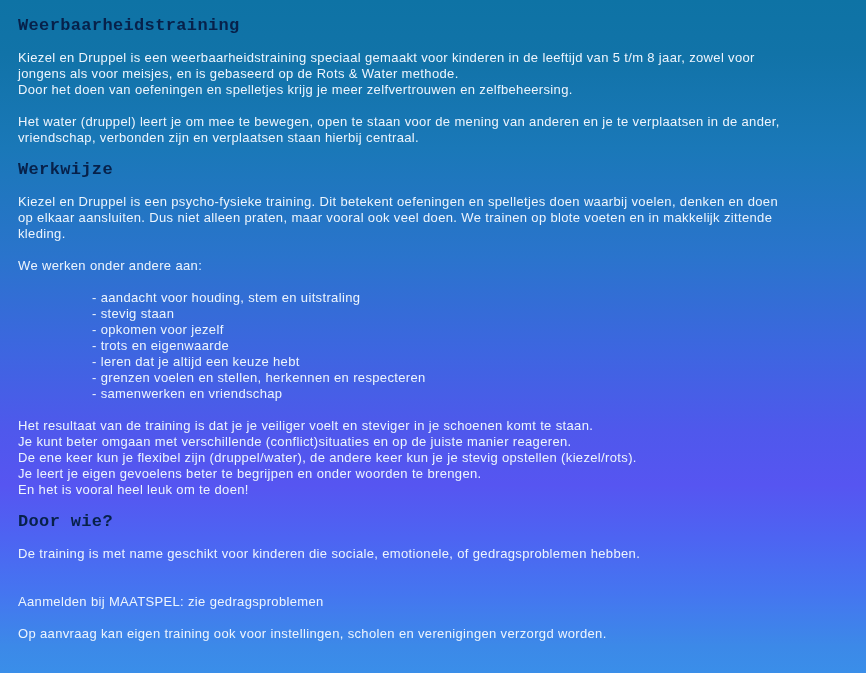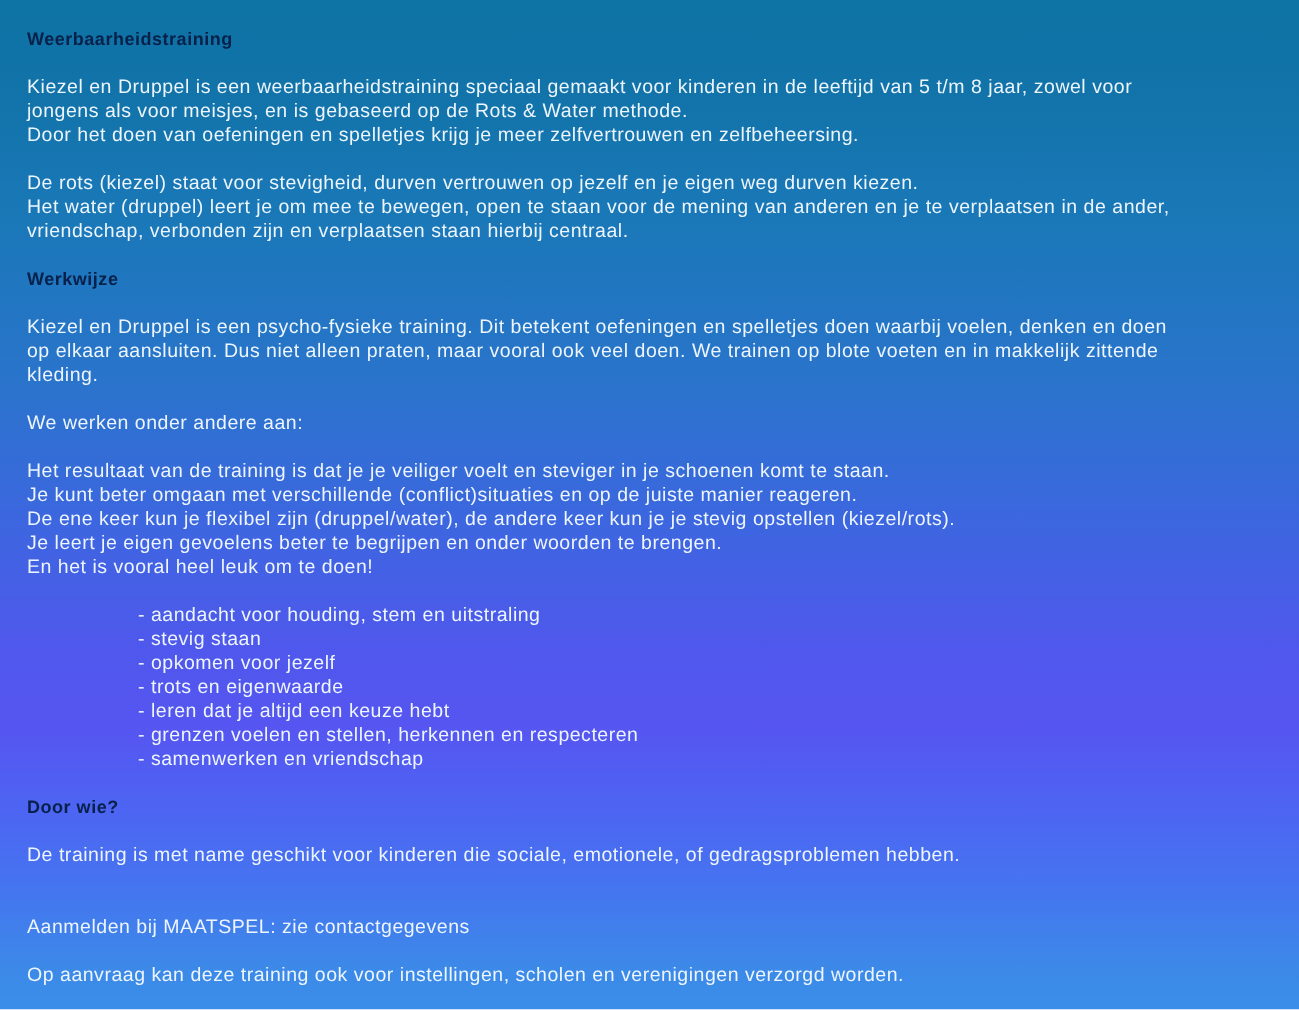--- a/index.html
+++ b/index.html
@@ -28,25 +28,26 @@
       #4575f0 88%,
       #3c89e8 96%,
       #3a8ee9 100%);
     box-sizing: border-box;
     padding: 18px 0 0 18px;
   }
   .section {
     margin: 0 0 16px 0;
   }
   .heading {
-    font-size: 12px;
+    font-size: 17px;
     line-height: 16px;
     font-weight: bold;
     letter-spacing: 0.35px;
     color: #07214a;
+    font-family: Liberation Mono, monospace;
   }
   .text-line {
     font-size: 13px;
     line-height: 16px;
     letter-spacing: 0.35px;
     color: #edf5fd;
     white-space: pre;
   }
   .list-block .text-line {
     padding-left: 74px;
@@ -62,58 +63,57 @@
   <div id="content-root">
       <div class="section">
         <div class="heading">Weerbaarheidstraining</div>
       </div>
       <div class="section">
         <div class="text-line">Kiezel en Druppel is een weerbaarheidstraining speciaal gemaakt voor kinderen in de leeftijd van 5 t/m 8 jaar, zowel voor</div>
         <div class="text-line">jongens als voor meisjes, en is gebaseerd op de Rots &amp; Water methode.</div>
         <div class="text-line">Door het doen van oefeningen en spelletjes krijg je meer zelfvertrouwen en zelfbeheersing.</div>
       </div>
       <div class="section">
-        <div class="text-line">De rots (kiezel) staat voor stevigheid, durven vertrouwen op jezelf en je eigen weg durven kiezen.</div>
         <div class="text-line">Het water (druppel) leert je om mee te bewegen, open te staan voor de mening van anderen en je te verplaatsen in de ander,</div>
         <div class="text-line">vriendschap, verbonden zijn en verplaatsen staan hierbij centraal.</div>
       </div>
       <div class="section">
         <div class="heading">Werkwijze</div>
       </div>
       <div class="section">
         <div class="text-line">Kiezel en Druppel is een psycho-fysieke training. Dit betekent oefeningen en spelletjes doen waarbij voelen, denken en doen</div>
         <div class="text-line">op elkaar aansluiten. Dus niet alleen praten, maar vooral ook veel doen. We trainen op blote voeten en in makkelijk zittende</div>
         <div class="text-line">kleding.</div>
       </div>
       <div class="section">
         <div class="text-line">We werken onder andere aan:</div>
       </div>
-      <div class="section">
-        <div class="text-line">Het resultaat van de training is dat je je veiliger voelt en steviger in je schoenen komt te staan.</div>
-        <div class="text-line">Je kunt beter omgaan met verschillende (conflict)situaties en op de juiste manier reageren.</div>
-        <div class="text-line">De ene keer kun je flexibel zijn (druppel/water), de andere keer kun je je stevig opstellen (kiezel/rots).</div>
-        <div class="text-line">Je leert je eigen gevoelens beter te begrijpen en onder woorden te brengen.</div>
-        <div class="text-line">En het is vooral heel leuk om te doen!</div>
-      </div>
       <div class="section list-block">
         <div class="text-line">- aandacht voor houding, stem en uitstraling</div>
         <div class="text-line">- stevig staan</div>
         <div class="text-line">- opkomen voor jezelf</div>
         <div class="text-line">- trots en eigenwaarde</div>
         <div class="text-line">- leren dat je altijd een keuze hebt</div>
         <div class="text-line">- grenzen voelen en stellen, herkennen en respecteren</div>
         <div class="text-line">- samenwerken en vriendschap</div>
       </div>
       <div class="section">
+        <div class="text-line">Het resultaat van de training is dat je je veiliger voelt en steviger in je schoenen komt te staan.</div>
+        <div class="text-line">Je kunt beter omgaan met verschillende (conflict)situaties en op de juiste manier reageren.</div>
+        <div class="text-line">De ene keer kun je flexibel zijn (druppel/water), de andere keer kun je je stevig opstellen (kiezel/rots).</div>
+        <div class="text-line">Je leert je eigen gevoelens beter te begrijpen en onder woorden te brengen.</div>
+        <div class="text-line">En het is vooral heel leuk om te doen!</div>
+      </div>
+      <div class="section">
         <div class="heading">Door wie?</div>
       </div>
       <div class="section">
         <div class="text-line">De training is met name geschikt voor kinderen die sociale, emotionele, of gedragsproblemen hebben.</div>
       </div>
       <div class="spacer"></div>
       <div class="section">
-        <div class="text-line">Aanmelden bij MAATSPEL: zie contactgegevens</div>
+        <div class="text-line">Aanmelden bij MAATSPEL: zie gedragsproblemen</div>
       </div>
       <div class="section">
-        <div class="text-line">Op aanvraag kan deze training ook voor instellingen, scholen en verenigingen verzorgd worden.</div>
+        <div class="text-line">Op aanvraag kan eigen training ook voor instellingen, scholen en verenigingen verzorgd worden.</div>
       </div>
     </div>
 </div>
 
 </body></html>

